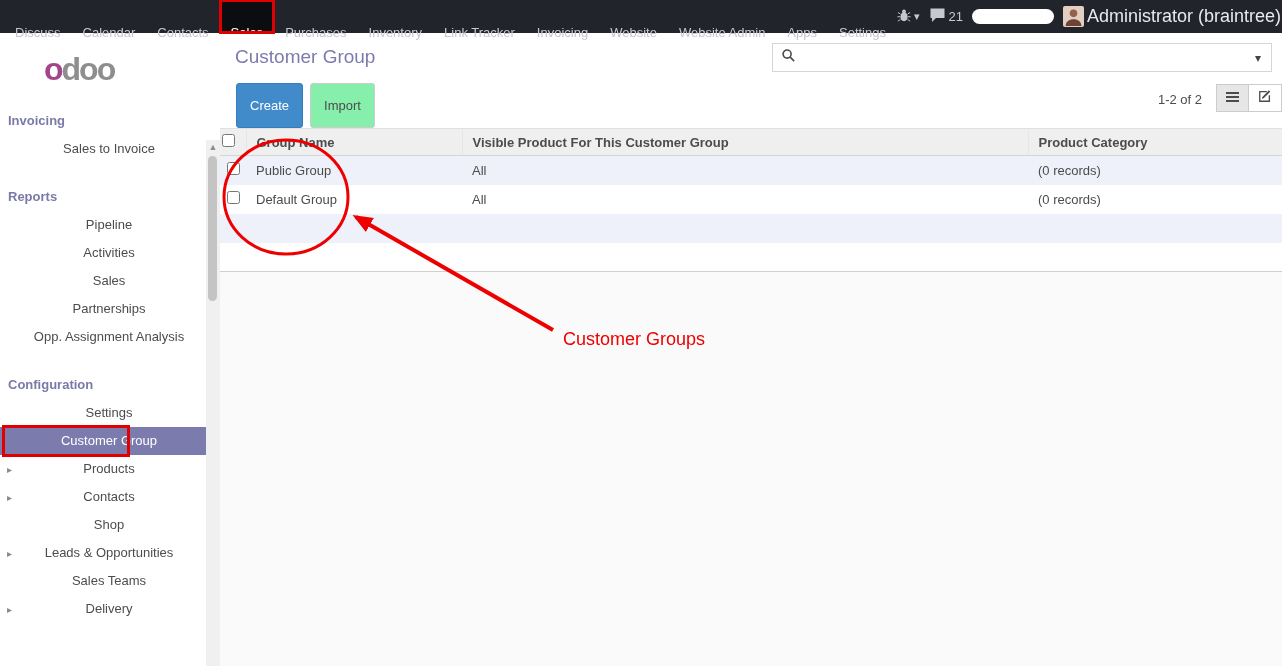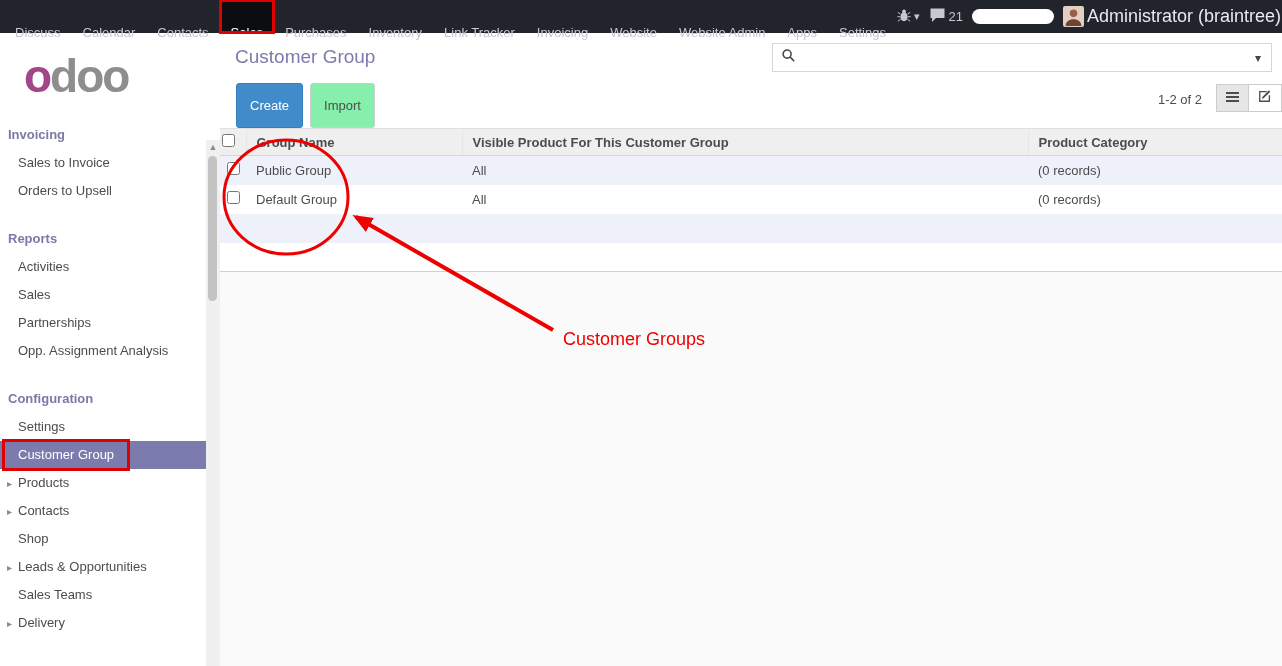--- a/index.html
+++ b/index.html
@@ -15,26 +15,26 @@
   .topbar .icon-btn { display:flex; align-items:center; gap:3px; color:#c6c8d1; cursor:pointer; }
   .topbar .caret-glyph { color:#c6c8d1; font-size:11px; }
   .msg-count { color:#c6c8d1; font-size:13px; }
   .timer-pill { width:82px; height:15px; background:#fff; border-radius:8px; }
   .avatar { width:21px; height:21px; overflow:hidden; border-radius:2px; }
   .user-name { color:#e7e9ee; font-size:18px; white-space:nowrap; }
 
   
   .sidebar { position:absolute; top:33px; left:0; width:220px; bottom:0; background:#ffffff; z-index:5; }
   .sidebar-inner { position:absolute; left:0; top:0; width:206px; bottom:0; }
-  .logo { padding:20px 0 14px 24px; font-size:46px; font-weight:bold; letter-spacing:-2px; color:#8e8e8e; line-height:1; cursor:pointer; }
+  .logo { padding:20px 0 14px 24px; font-size:32px; font-weight:bold; letter-spacing:-2px; color:#8e8e8e; line-height:1; cursor:pointer;margin-left:20px; }
   .logo .o1 { color:#a24689; }
   .side-menu { margin-top:6px; }
   .section-header { color:#7a7aa8; font-weight:bold; font-size:13px; padding:8px 8px 7px 8px; }
   .section-header.gap { margin-top:18px; }
-  .side-item { position:relative; font-size:13px; color:#4c4c4c; padding:7px 6px 7px 18px; line-height:14px; cursor:pointer; }
+  .side-item { position:relative; font-size:13px; color:#4c4c4c; padding:7px 6px 7px 18px; line-height:14px; cursor:pointer;text-align:center; }
   .side-item .caret-right { position:absolute; left:7px; top:8px; font-size:10px; color:#8a8a8a; }
   .side-item.selected { background:#7c7bad; color:#fff; }
   .red-box-cg { position:absolute; left:2px; top:-2px; width:128px; height:32px; border:3px solid #e10000; pointer-events:none; }
 
   
   .sb-track { position:absolute; right:0; top:107px; width:14px; bottom:0; background:#f0f0f0; }
   .sb-up { text-align:center; font-size:9px; color:#8b8b8b; line-height:14px; cursor:pointer; }
   .sb-thumb { position:absolute; left:2px; top:16px; width:9px; height:145px; background:#c4c4c4; border-radius:5px; cursor:grab; }
 
   
@@ -135,23 +135,23 @@
   </div>
 </div>
 
 <div class="sidebar">
   <div class="sidebar-inner">
     <div class="logo"><span class="o1">o</span><span>doo</span></div>
 
     <div class="side-menu">
       <div class="section-header">Invoicing</div>
       <div class="side-item">Sales to Invoice</div>
-      <div class="side-item">Orders to Upsell</div>
 
       <div class="section-header gap">Reports</div>
+      <div class="side-item">Pipeline</div>
       <div class="side-item">Activities</div>
       <div class="side-item">Sales</div>
       <div class="side-item">Partnerships</div>
       <div class="side-item">Opp. Assignment Analysis</div>
 
       <div class="section-header gap">Configuration</div>
       <div class="side-item">Settings</div>
       <div class="side-item selected">
         <span>Customer Group</span>
         <span class="red-box-cg"></span>

